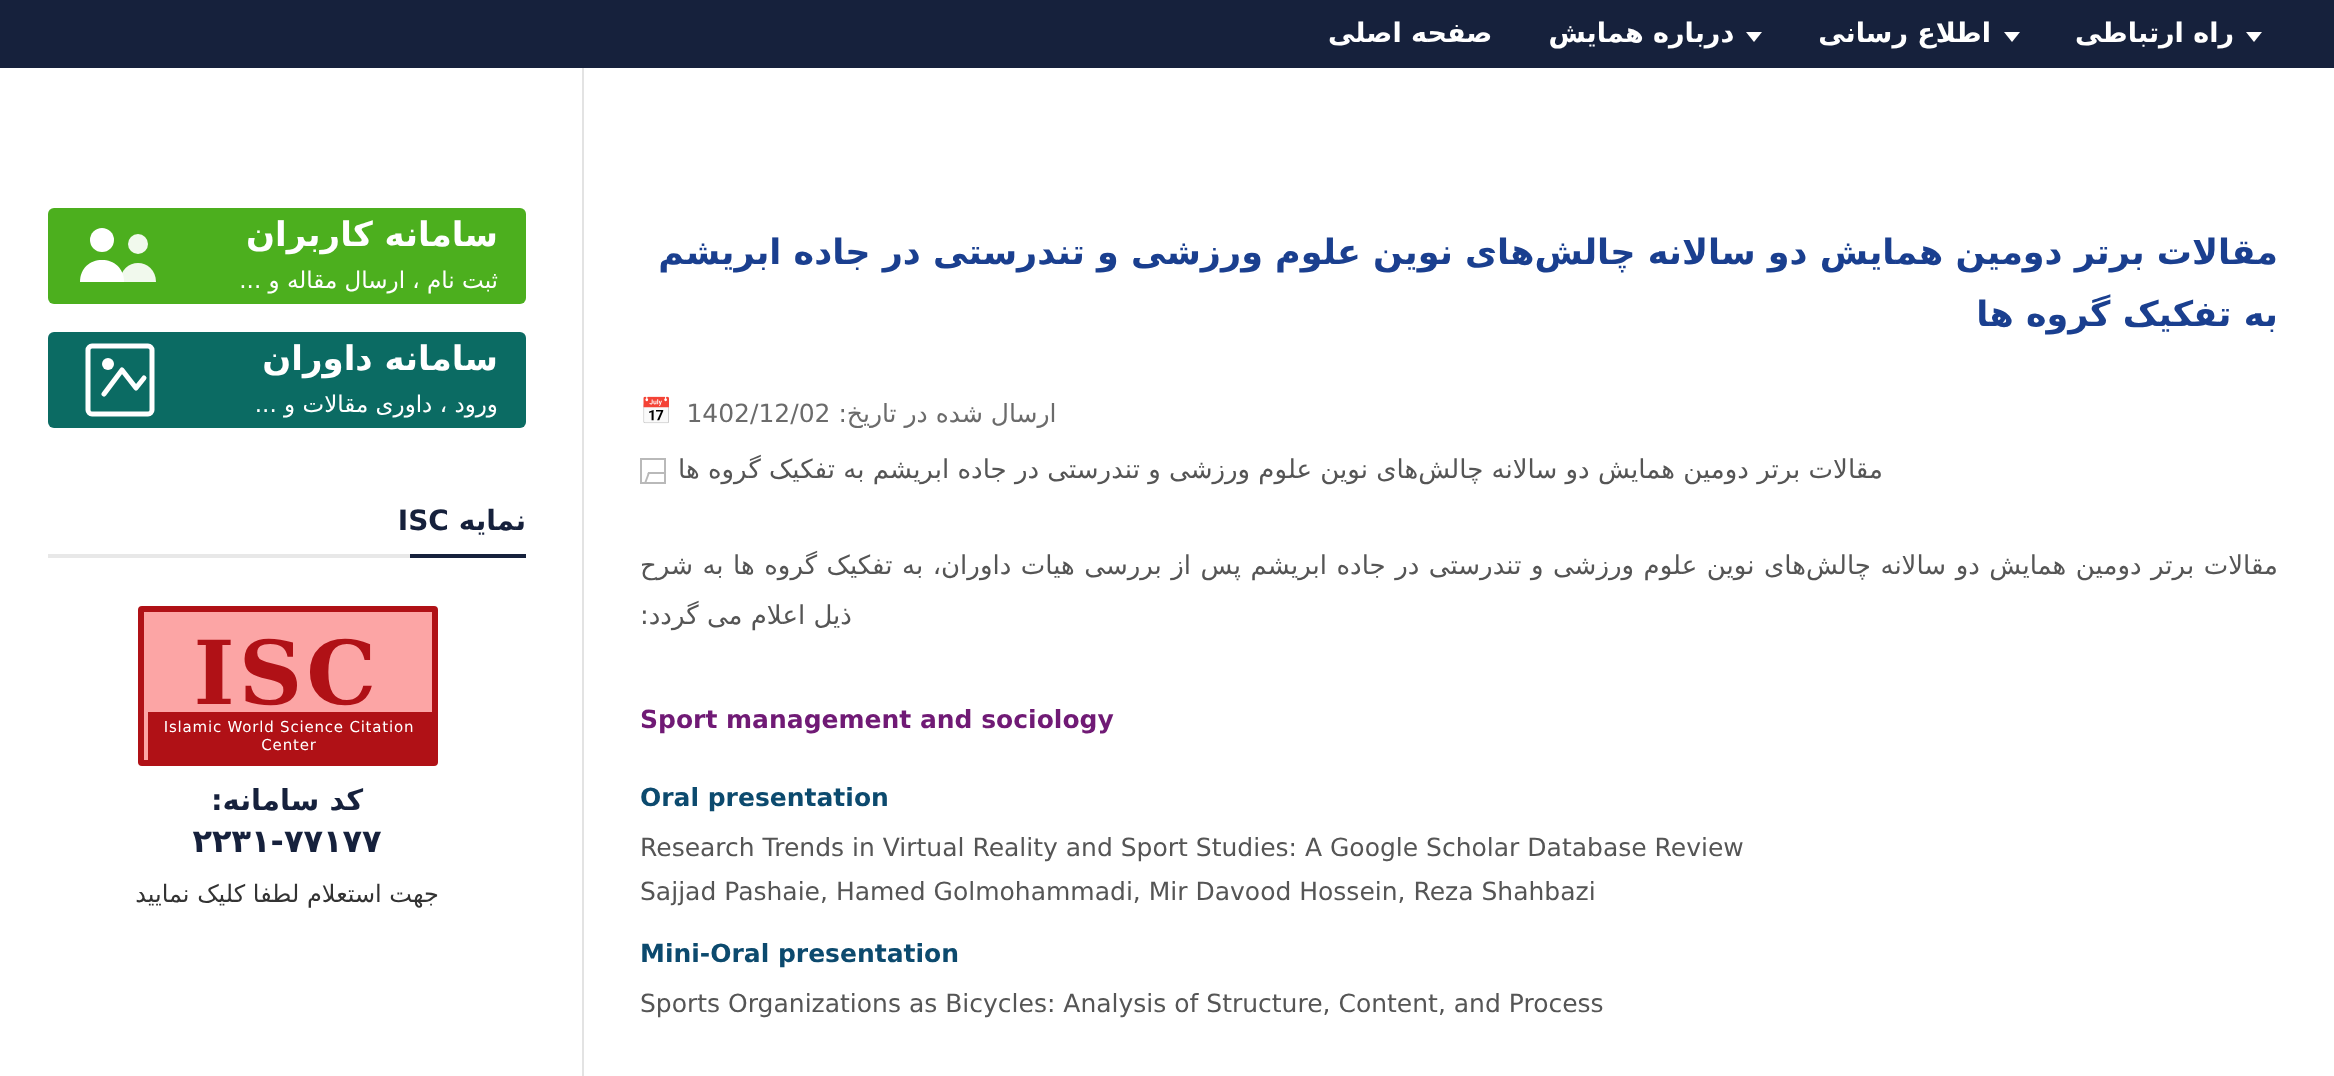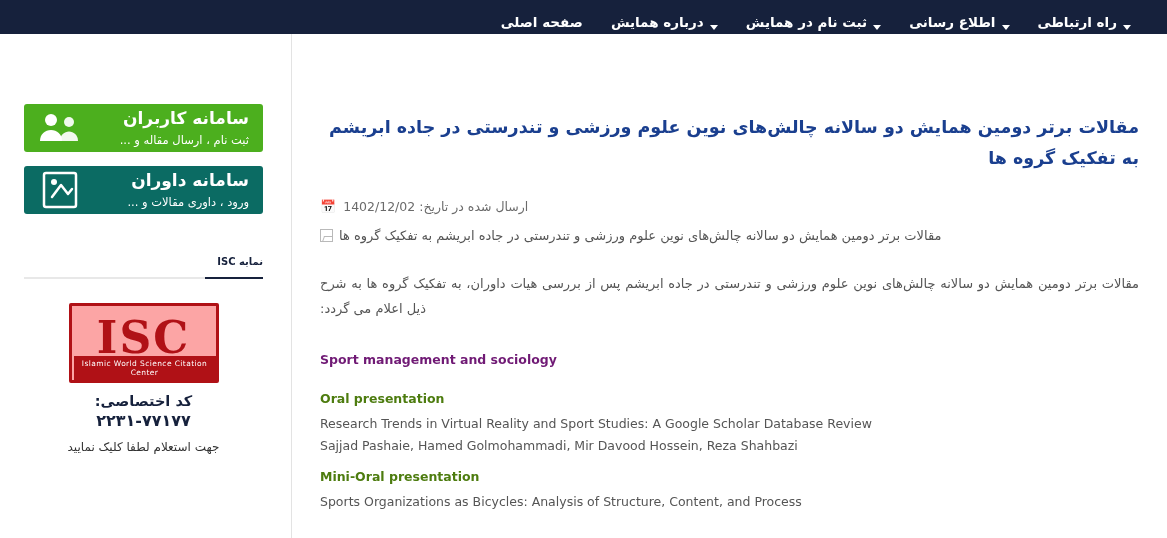--- a/index.html
+++ b/index.html
@@ -18,21 +18,21 @@
     align-items: center;
     direction: rtl;
     padding: 0 22px;
   }
   .nav-item {
     color: #ffffff;
     font-size: 13.5px;
     font-weight: bold;
     padding: 0 14px;
     display: flex;
-    align-items: flex-end;
+    align-items: center;
     gap: 6px;
     height: 26px;
     cursor: pointer;
     white-space: nowrap;
   }
   .caret {
     display: inline-block;
     width: 0; height: 0;
     border-left: 4px solid transparent;
     border-right: 4px solid transparent;
@@ -125,21 +125,21 @@
     direction: ltr;
     text-align: left;
   }
   .en-group-title {
     color: #701a75;
     font-size: 12.5px;
     font-weight: bold;
     margin-bottom: 24px;
   }
   .en-sub-title {
-    color: #4d7c0f;
+    color: #0c4a6e;
     font-size: 12.5px;
     font-weight: bold;
     margin: 13px 0 7px 0;
   }
   .en-paper {
     color: #555555;
     font-size: 12.5px;
     line-height: 1.75;
   }
   .en-authors {
@@ -170,21 +170,21 @@
   
   .sec-head {
     margin-top: 36px;
     text-align: right;
     border-bottom: 2px solid #e8e8e8;
     padding-bottom: 8px;
     position: relative;
   }
   .sec-head span {
     color: #16213c;
-    font-size: 10px;
+    font-size: 14px;
     font-weight: bold;
   }
   .sec-head::after {
     content: "";
     position: absolute;
     right: 0; bottom: -2px;
     width: 58px; height: 2px;
     background: #16213c;
   }
   .isc-wrap { text-align: center; margin-top: 24px; }
@@ -242,24 +242,20 @@
   <div class="nav-item">
     <span class="caret"></span>
     <span>راه ارتباطی</span>
   </div>
   <div class="nav-item">
     <span class="caret"></span>
     <span>اطلاع رسانی</span>
   </div>
   <div class="nav-item">
     <span class="caret"></span>
-    <span>ثبت نام در همایش</span>
-  </div>
-  <div class="nav-item">
-    <span class="caret"></span>
     <span>درباره همایش</span>
   </div>
   <div class="nav-item">
     <span>صفحه اصلی</span>
   </div>
 </div>
 
 <div class="page">
 
   <div class="main-col">
@@ -325,19 +321,19 @@
 
     <div class="sec-head">
       <span>نمایه ISC</span>
     </div>
 
     <div class="isc-wrap">
       <div class="isc-logo">
         <div class="isc-letters">ISC</div>
         <div class="isc-strip">Islamic World Science Citation Center</div>
       </div>
-      <div class="isc-code-label">کد اختصاصی:</div>
+      <div class="isc-code-label">کد سامانه:</div>
       <div class="isc-code-num">۲۲۳۱-۷۷۱۷۷</div>
       <div class="isc-note">جهت استعلام لطفا کلیک نمایید</div>
     </div>
 
   </div>
 </div>
 
 </body></html>

